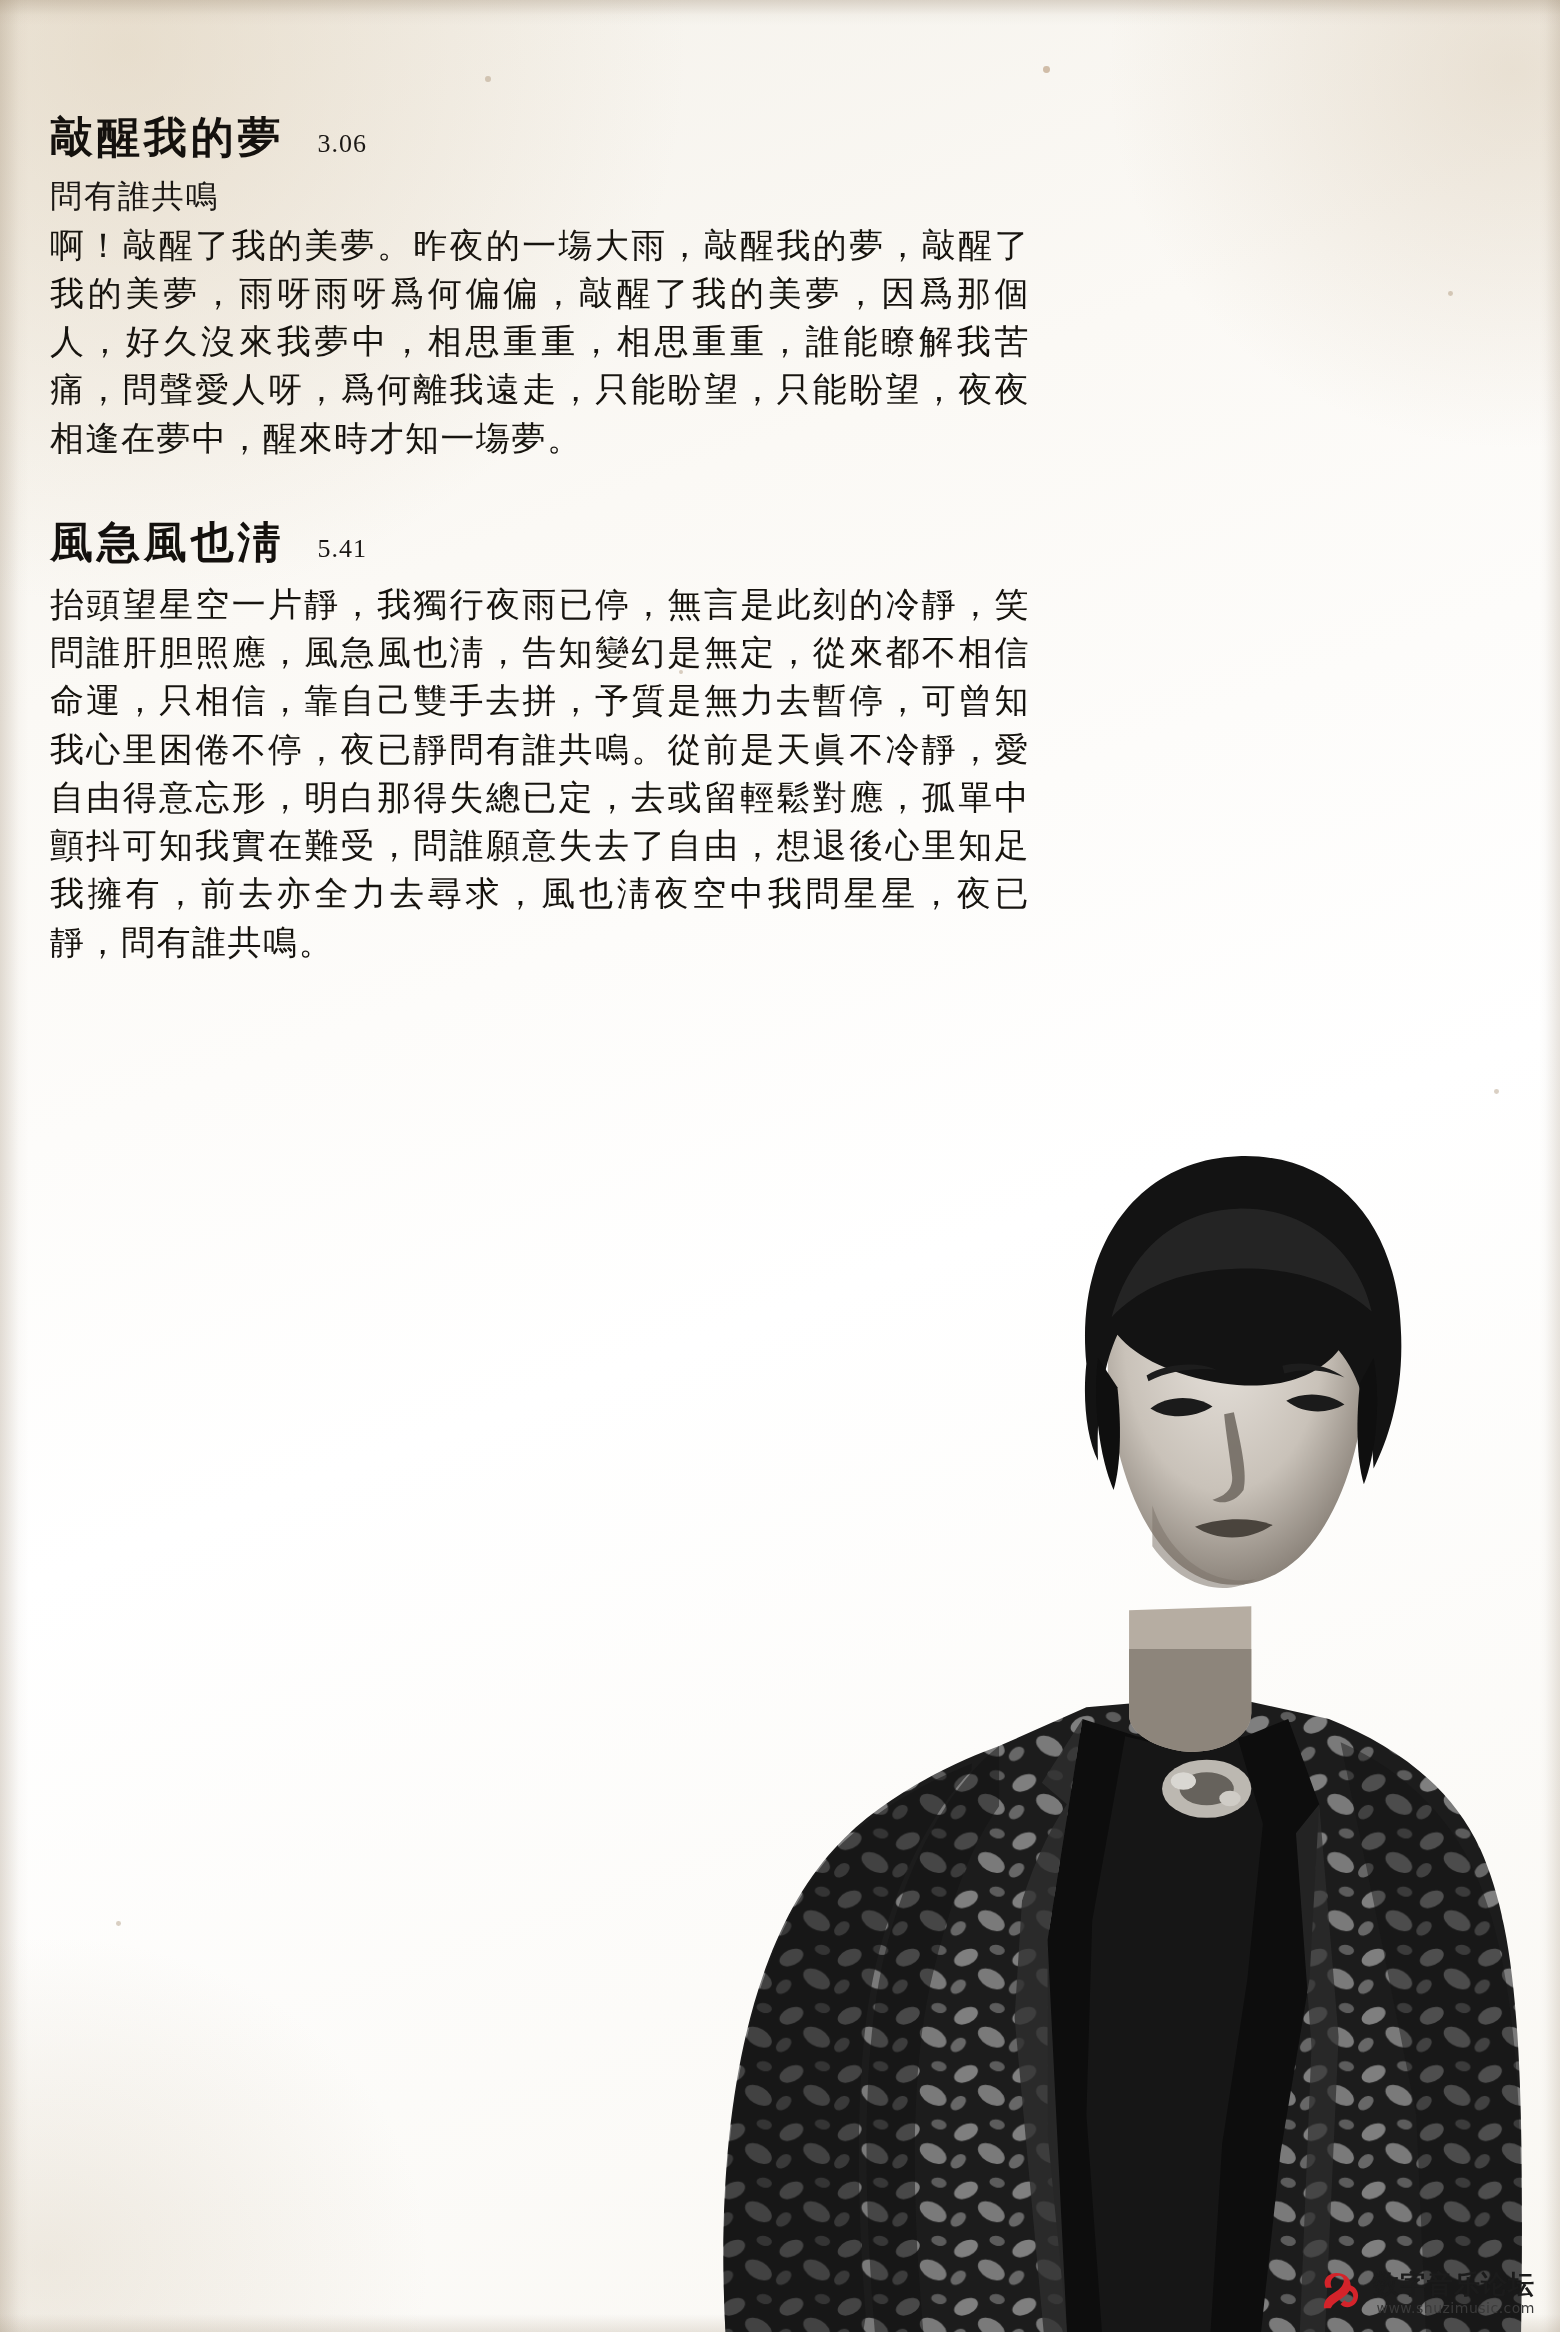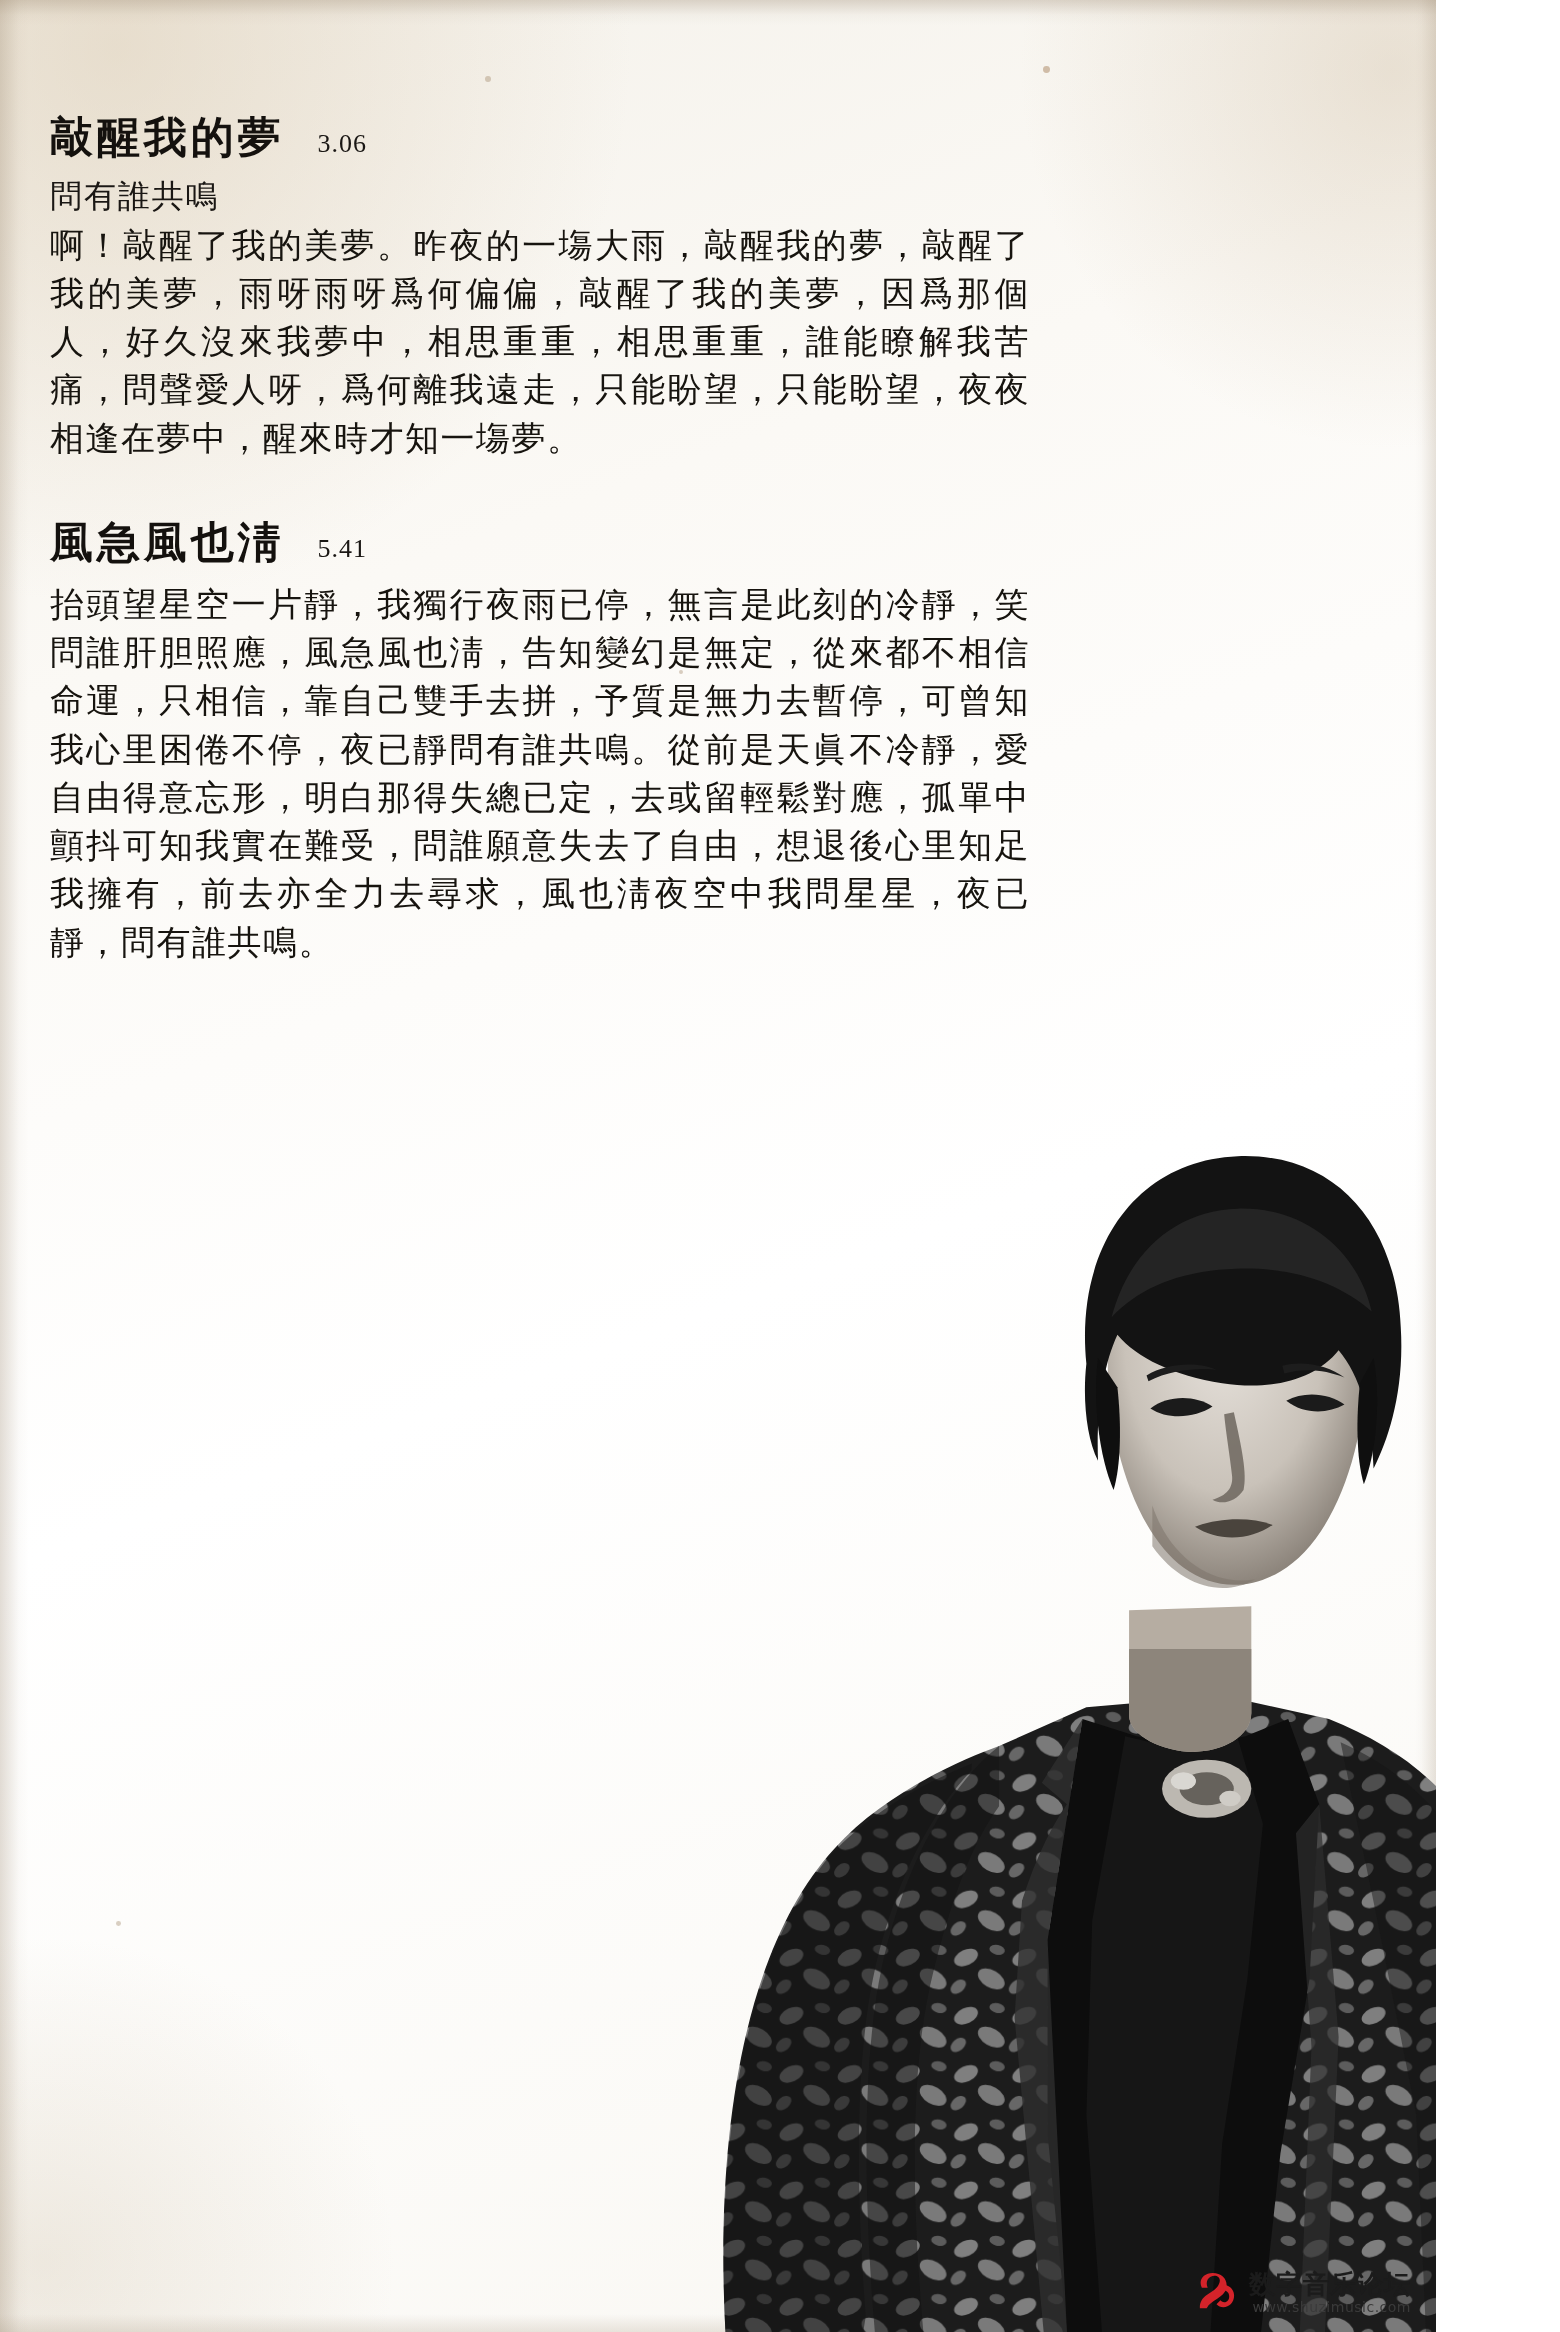--- a/index.html
+++ b/index.html
@@ -5,21 +5,21 @@
   html, body {
     margin: 0;
     padding: 0;
     background: #ffffff;
   }
   body {
     font-family: "DejaVu Sans", "Liberation Sans", sans-serif;
   }
   .page {
     position: relative;
-    width: 1436px;
+    width: 1560px;
     height: 2333px;
     overflow: hidden;
     background:
       radial-gradient(ellipse 60% 40% at 8% 2%, rgba(214,196,168,0.45) 0%, rgba(214,196,168,0) 60%),
       radial-gradient(ellipse 40% 25% at 97% 3%, rgba(200,180,150,0.35) 0%, rgba(200,180,150,0) 65%),
       radial-gradient(ellipse 35% 20% at 3% 97%, rgba(205,190,165,0.30) 0%, rgba(205,190,165,0) 70%),
       linear-gradient(160deg, #f4f1ea 0%, #fbf9f5 25%, #ffffff 55%, #f9f7f2 100%);
   }
   
   .edge-top {
@@ -104,21 +104,21 @@
     pointer-events: none;
   }
   .photo svg { display: block; width: 100%; height: 100%; }
 
   
   .watermark {
     position: absolute;
     right: 25px;
     bottom: 17.5px;
     display: flex;
-    align-items: flex-start;
+    align-items: center;
     gap: 9.7px;
     margin-top: 48px;
   }
   .wm-logo {
     width: 45px; height: 45px;
     position: relative;
   }
   .wm-text {
     display: flex;
     flex-direction: column;

